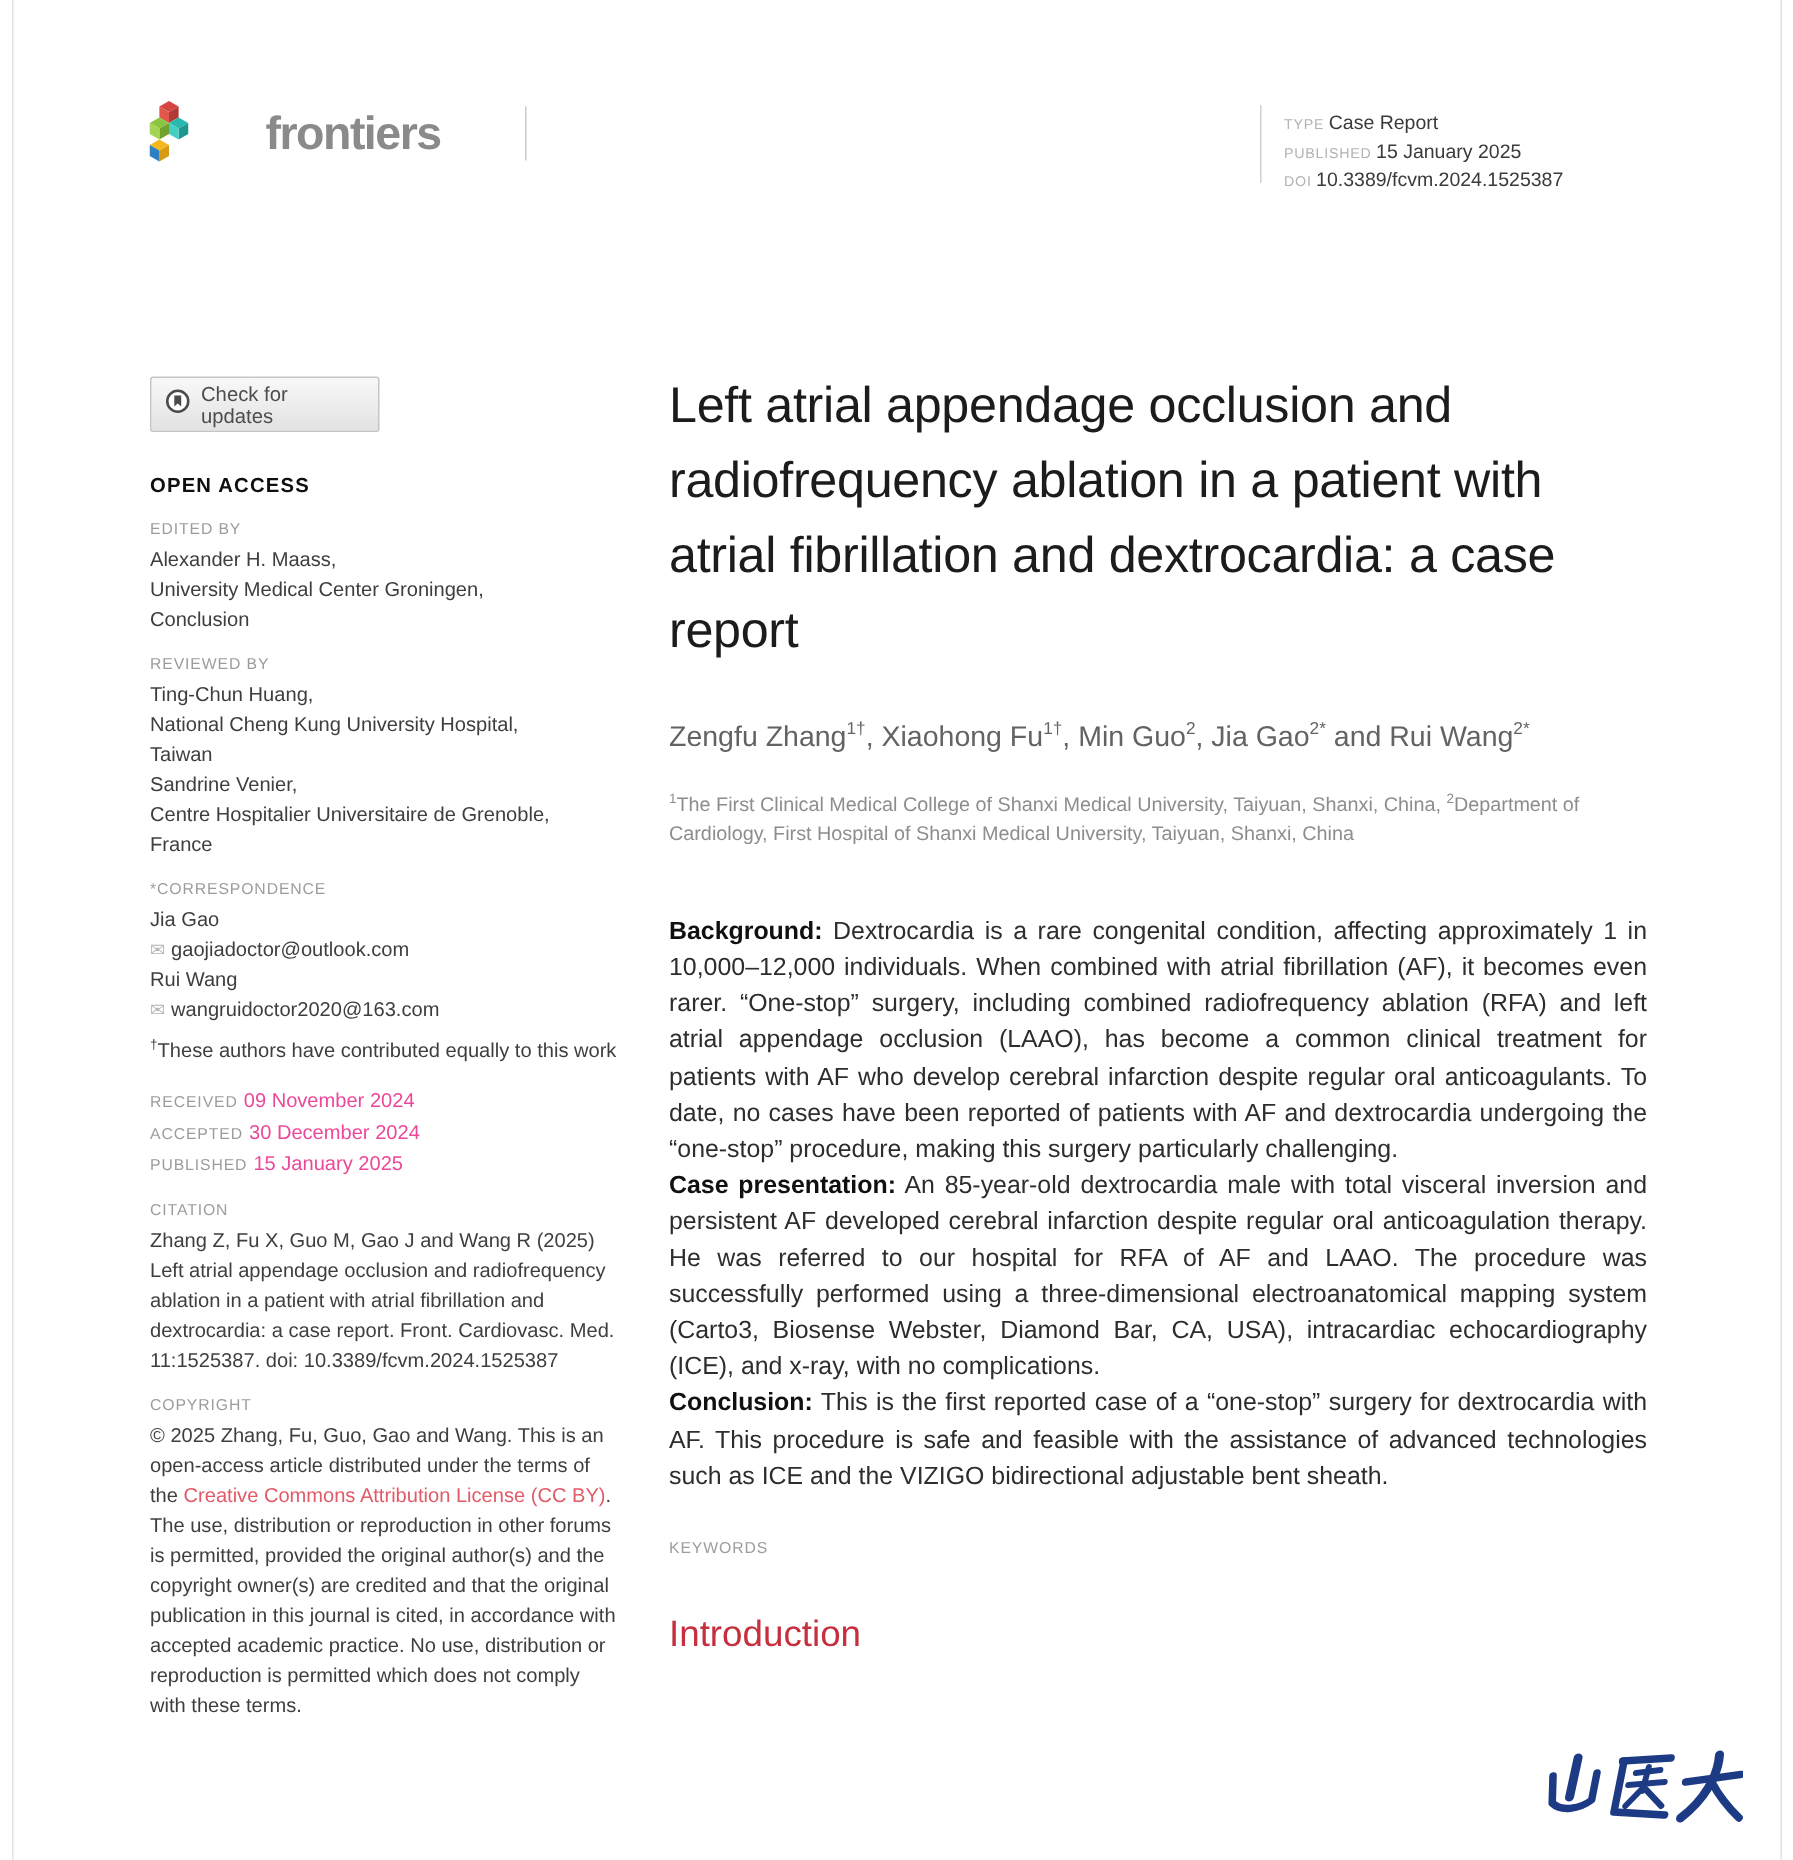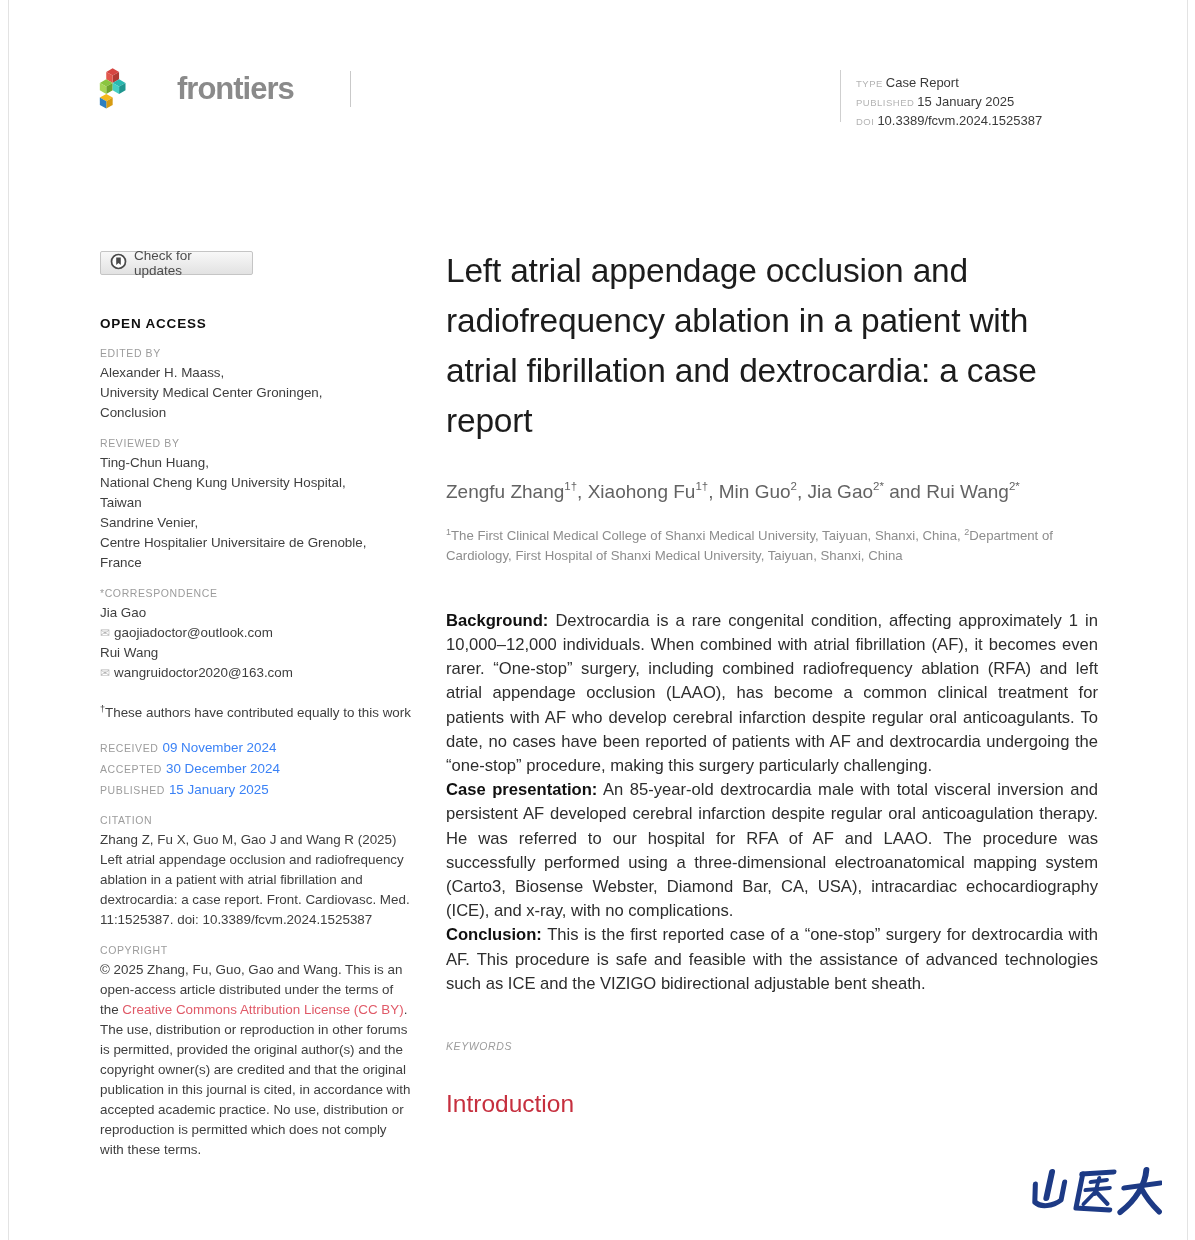--- a/index.html
+++ b/index.html
@@ -15,51 +15,51 @@
   .brand .journal{font-size:21px;color:#6f6f6f;}
   .brand .journal .jname{color:#d2232a;}
 
   .meta-rule{position:absolute;left:840px;top:70px;width:1px;height:52px;background:#cfcfcf;}
   .meta{position:absolute;left:856px;top:73px;line-height:17px;}
   .meta .row{white-space:nowrap;}
   .meta .lbl{font-size:9.5px;color:#b3b3b3;letter-spacing:.5px;margin-right:3px;}
   .meta .val{font-size:13px;color:#3a3a3a;}
 
   
-  .badge{position:absolute;left:100px;top:251px;width:153px;height:24px;box-sizing:border-box;
+  .badge{position:absolute;left:100px;top:251px;width:153px;height:37px;box-sizing:border-box;
          background:linear-gradient(#f8f8f8,#e2e2e2);border:1px solid #c5c5c5;border-radius:2px;
          display:flex;align-items:center;padding:0 9px;cursor:pointer;}
   .badge .txt{font-size:13.5px;color:#4d4d4d;margin-left:7px;}
 
   
   .sidebar{position:absolute;left:100px;top:316px;width:312px;}
   .oa{font-size:13.5px;font-weight:bold;color:#0f0f0f;letter-spacing:.8px;margin:0 0 16px 0;}
   .slabel{font-size:10.5px;color:#9c9c9c;letter-spacing:.6px;margin:14px 0 4px 0;}
   .stext{font-size:13.4px;color:#3e3e3e;line-height:20px;white-space:pre-line;}
   .contact-name{font-size:13.4px;color:#3e3e3e;line-height:20px;}
   .contact-email{font-size:13.4px;color:#3e3e3e;line-height:20px;text-decoration:none;display:block;}
   .env{color:#b5b5b5;font-size:12px;margin-right:4px;}
-  .note{font-size:13.4px;color:#3e3e3e;line-height:20px;margin-top:16px;}
+  .note{font-size:13.4px;color:#3e3e3e;line-height:20px;margin-top:3px;}
   .note sup{font-size:9px;}
   .daterow{line-height:20px;}
   .daterow .slabel-inline{font-size:10.5px;color:#9c9c9c;letter-spacing:.6px;margin-right:4px;}
-  .daterow .dval{font-size:13.4px;color:#3b82f6;}
+  .daterow .dval{font-size:13.4px;color:#ec4899;}
   .dates{margin-top:14px;}
   .cc-link{color:#e05a68;text-decoration:none;}
 
   
   .main{position:absolute;left:446px;top:246px;width:652px;}
   .title{font-size:33.5px;line-height:50px;font-weight:500;color:#1c1c1c;margin:0 0 26px 0;letter-spacing:-.2px;}
   .authors{font-size:19px;color:#636363;font-weight:500;line-height:30px;width:585px;margin:0 0 16px 0;}
   .authors sup{font-size:11.5px;position:relative;top:-1px;}
   .affils{font-size:13.2px;color:#8d8d8d;line-height:19px;margin:0 0 44px 0;}
   .affils sup{font-size:9px;}
   .abstract p{font-size:16.6px;line-height:24.2px;color:#2d2d2d;text-align:justify;margin:0;}
   .abstract strong{color:#101010;}
-  .kw-label{font-size:10.5px;color:#9c9c9c;letter-spacing:.6px;margin-top:44px;font-style:italic;}
+  .kw-label{font-size:10.5px;color:#9c9c9c;letter-spacing:.6px;margin-top:30px;}
   .kw-text{font-size:14.6px;line-height:22px;color:#6e6e6e;font-weight:bold;margin-top:10px;}
   .intro{font-size:24.5px;font-weight:500;color:#c62f3e;margin-top:38px;}
 
   
   .seal{position:absolute;left:1022px;top:1158px;}
 </style>
 </head>
 <body>
 
 <div class="page">

